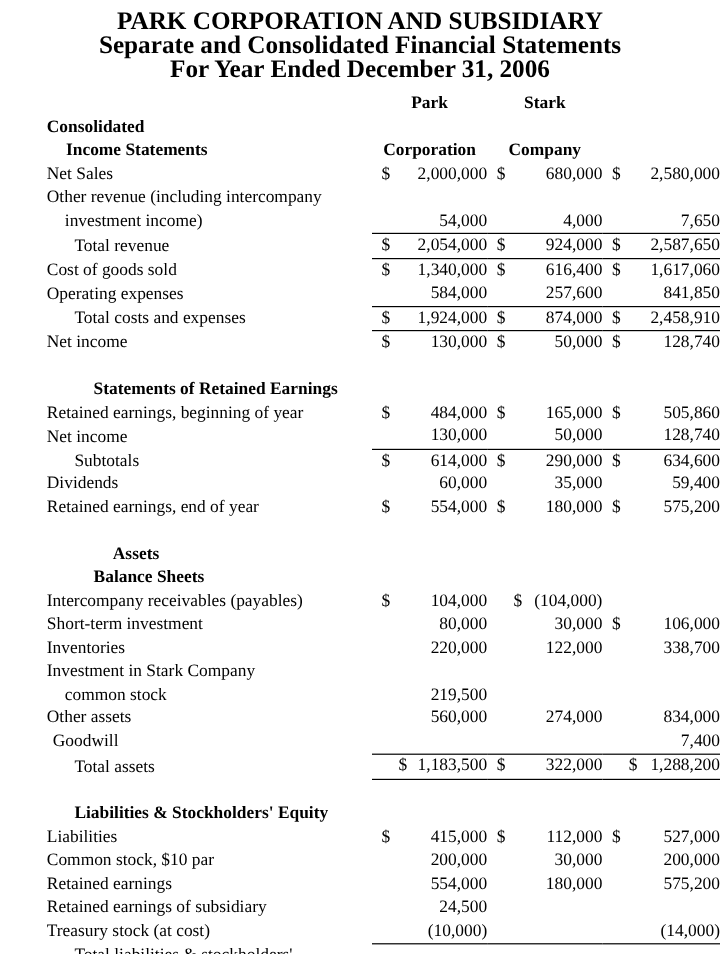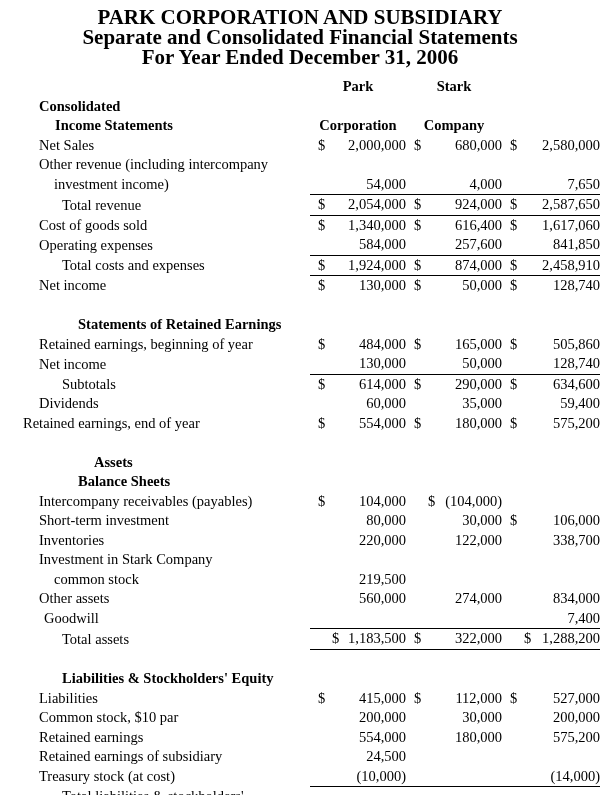--- a/index.html
+++ b/index.html
@@ -350,21 +350,21 @@
               <span class="val">35,000</span>
             </div>
           </td>
           <td class="num3 ">
             <div class="cellwrap nodollar">
               <span class="val">59,400</span>
             </div>
           </td>
         </tr>
         <tr>
-          <td class="label ind0" style="padding-left: 23px; margin-top: 34px;">Retained earnings, end of year</td>
+          <td class="label ind0" style="padding-left: 39px; margin-top: 34px;">Retained earnings, end of year</td>
           <td class="num ">
             <div class="cellwrap">
               <span class="cur">$</span>
               <span class="val">554,000</span>
             </div>
           </td>
           <td class="num ">
             <div class="cellwrap">
               <span class="cur">$</span>
               <span class="val">180,000</span>

